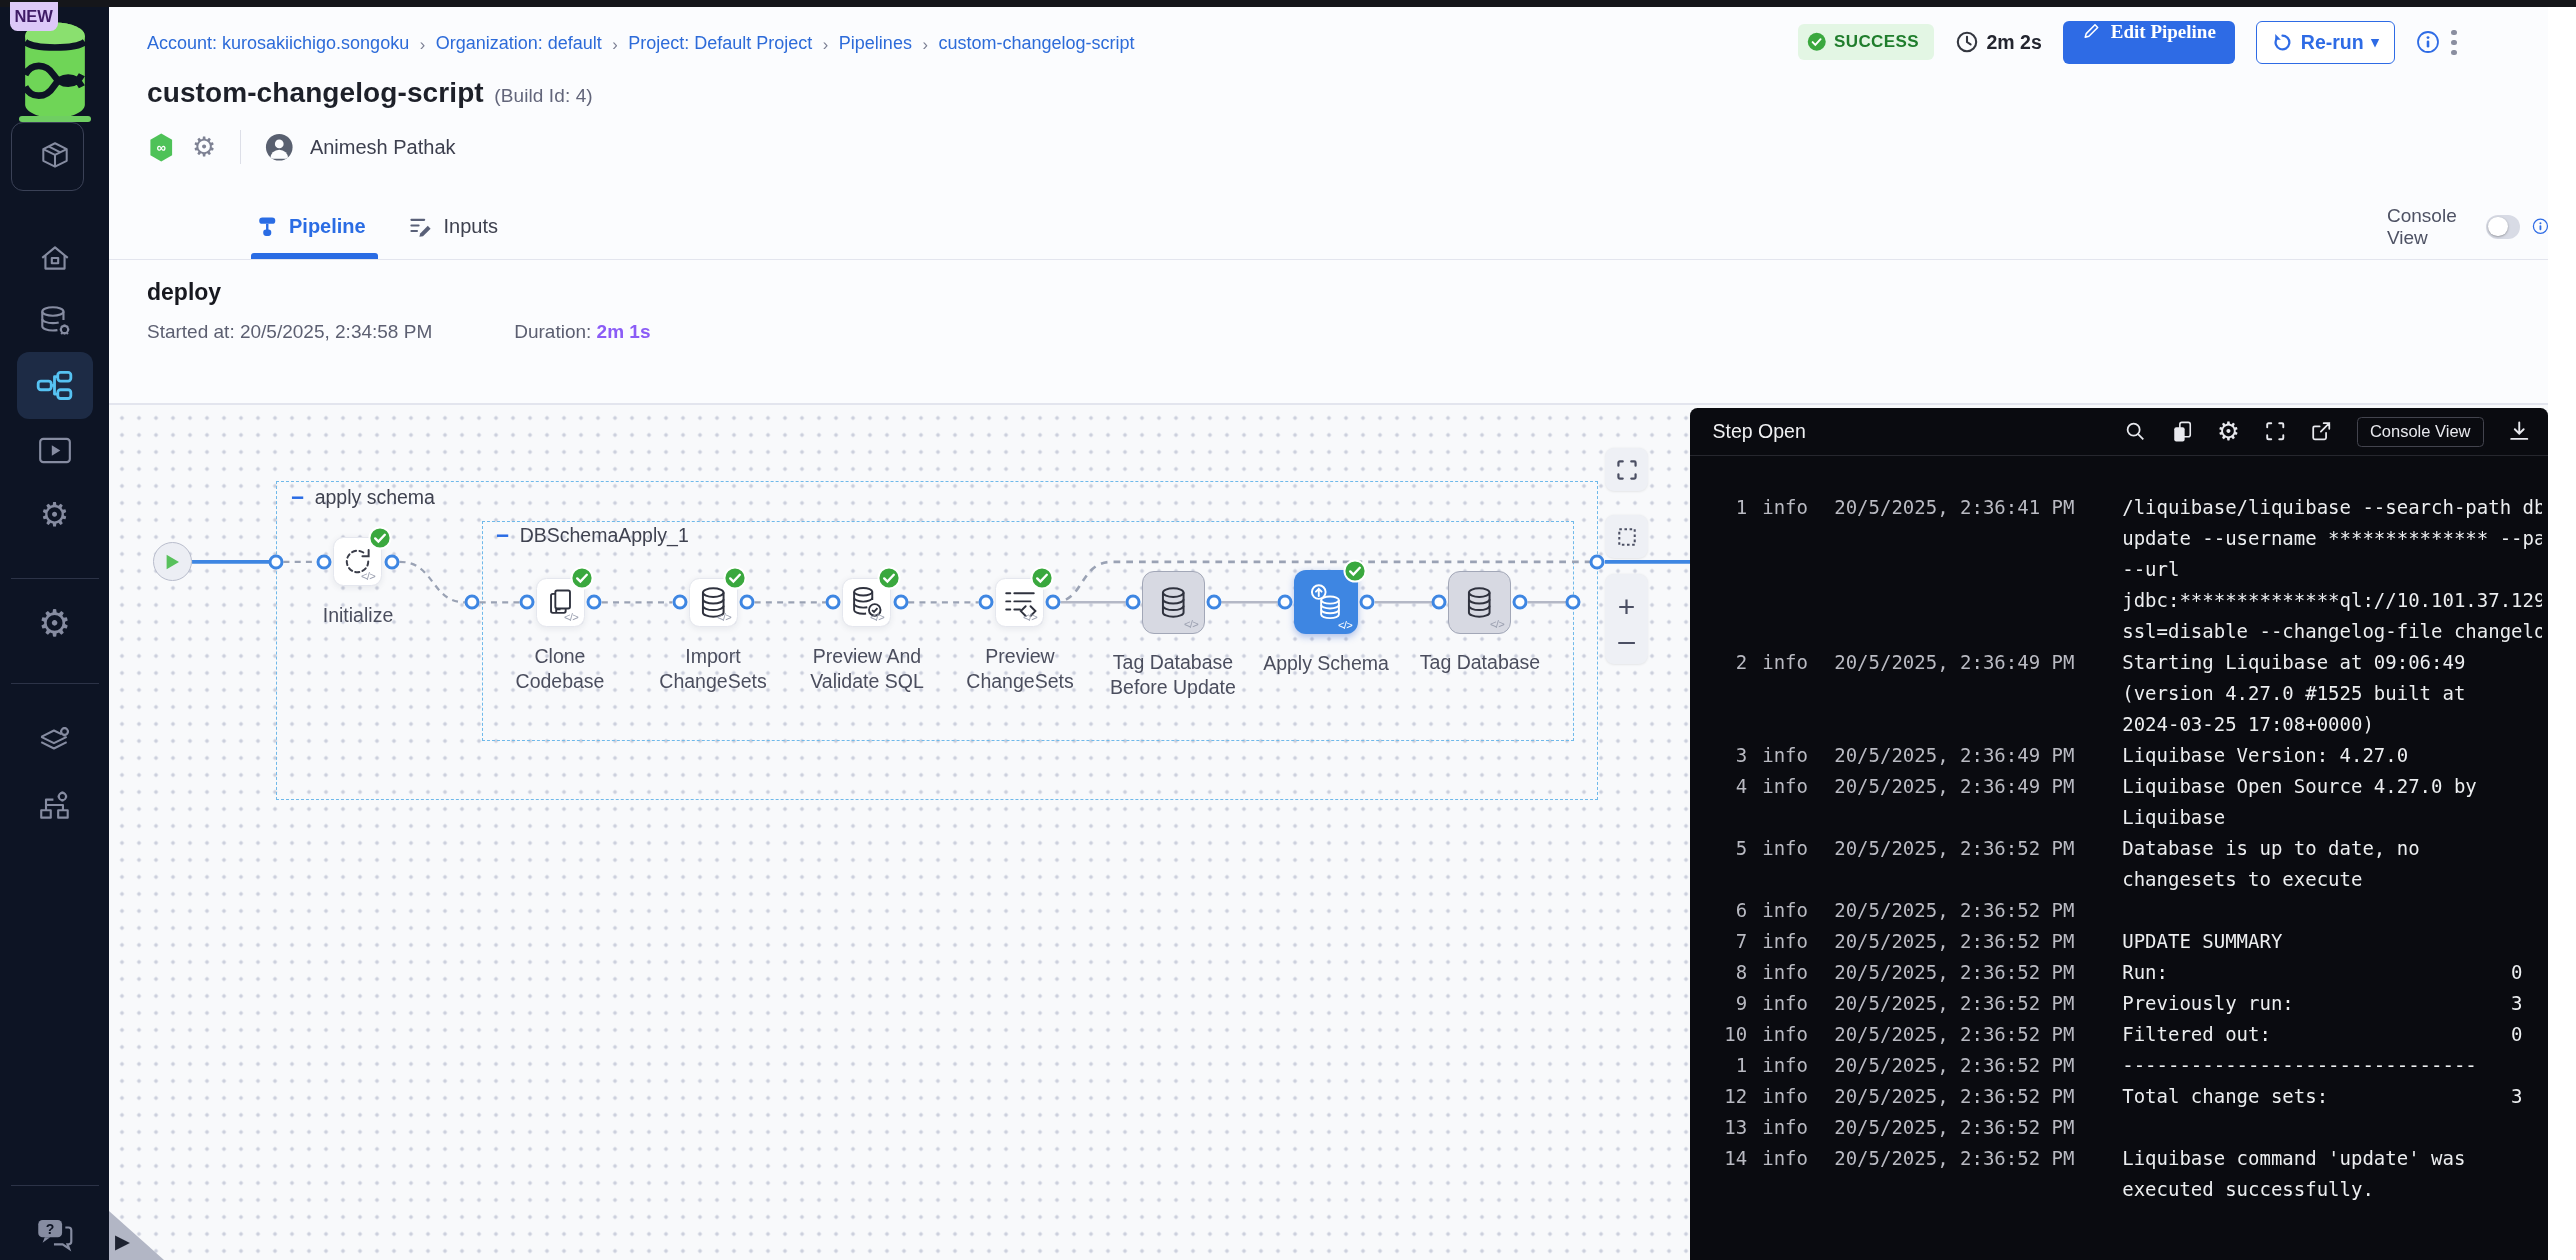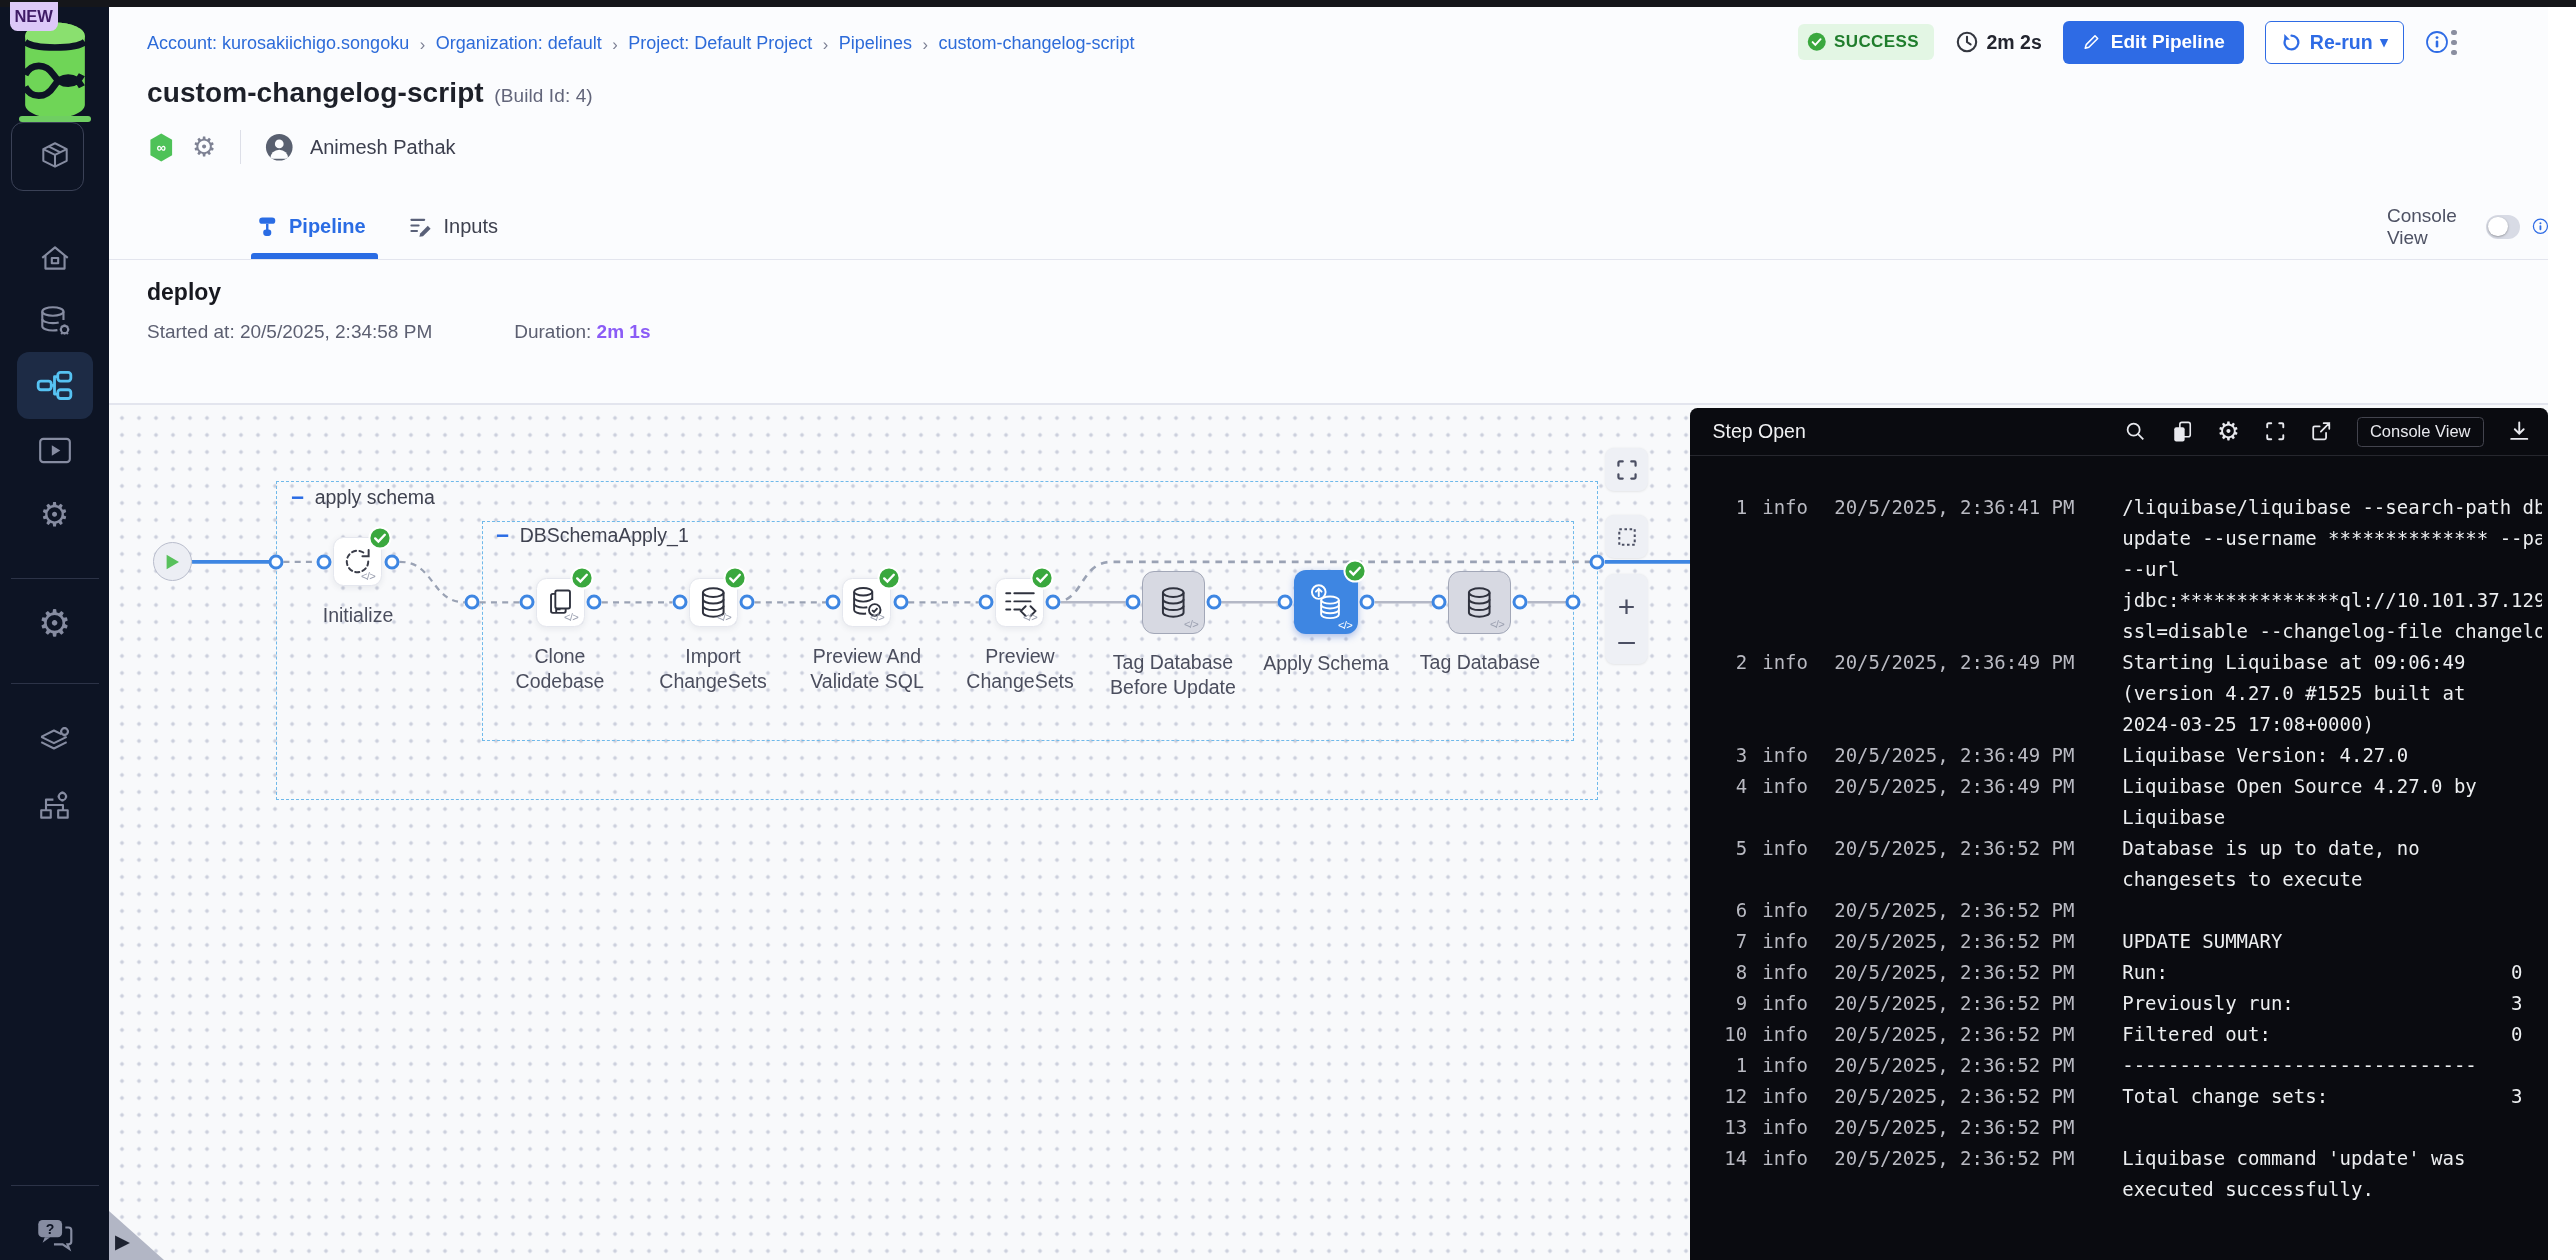--- a/index.html
+++ b/index.html
@@ -31,22 +31,22 @@
   #exec-meta .vdiv { width:0.7px; height:34px; background:#dddfe8; margin:0 7.5px; }
   #author-name { font-size:20px; color:#3c3f4e; }
 
   
   #status-cluster { left:1798px; top:19px; height:46px; display:flex; align-items:center; gap:21px; }
   #success-badge { background:#e3f6e4; border-radius:6px; height:36px; padding:0 15px 0 9px;
     display:flex; align-items:center; gap:7.5px; }
   #success-badge span { color:#1f7d2c; font-weight:bold; font-size:17px; letter-spacing:0.4px; }
   #total-time { display:flex; align-items:center; gap:7.5px; font-size:19.5px; color:#23252f; font-weight:600; }
   .btn-primary { background:#2e6be5; color:#fff; border:none; border-radius:6px; height:43px;
-    padding:0 19.5px; font-size:19px; font-weight:600; display:flex; align-items:center; gap:9px; cursor:pointer;
-    font-family:Liberation Sans, sans-serif; }
+    padding:0 19.5px; font-size:19px; font-weight:600; display:flex; align-items:flex-start; gap:9px; cursor:pointer;
+    font-family:Liberation Serif, serif; }
   .btn-outline { background:#fff; color:#2e6be5; border:1.5px solid #2e6be5; border-radius:6px; height:43px;
     padding:0 15px; font-size:19.5px; font-weight:600; display:flex; align-items:center; gap:7.5px; cursor:pointer;
     font-family:"Liberation Sans",sans-serif; }
   .caret { font-size:15px; }
   #kebab { left:2439px; top:24px; width:30px; height:37px; display:flex; flex-direction:column;
     align-items:center; justify-content:center; gap:5.2px; cursor:pointer; }
   #kebab i { width:5.2px; height:5.2px; border-radius:50%; background:#8a8ea0; }
 
   
   #tabbar { left:109px; top:193px; width:2439px; height:67px; border-bottom:1.5px solid #e3e5ee; background:#fbfcfe; }

